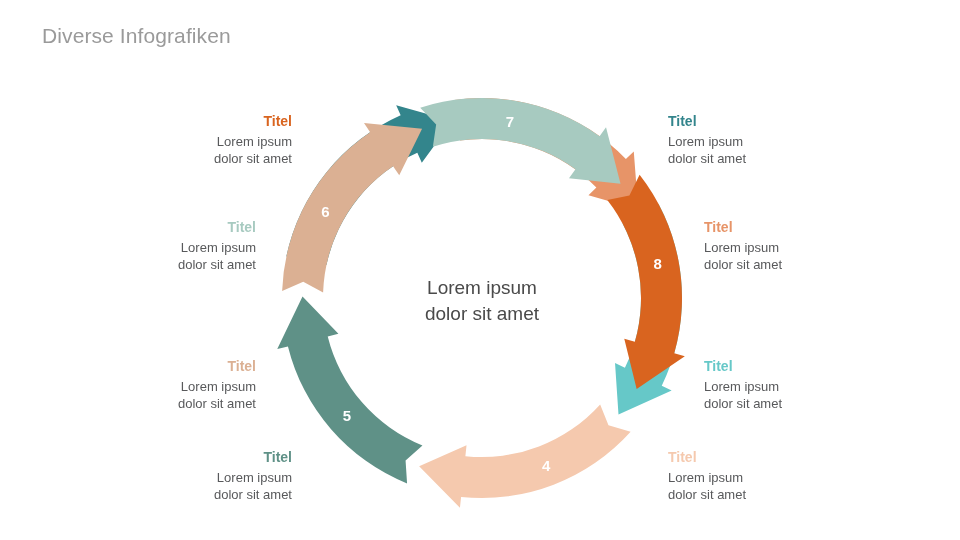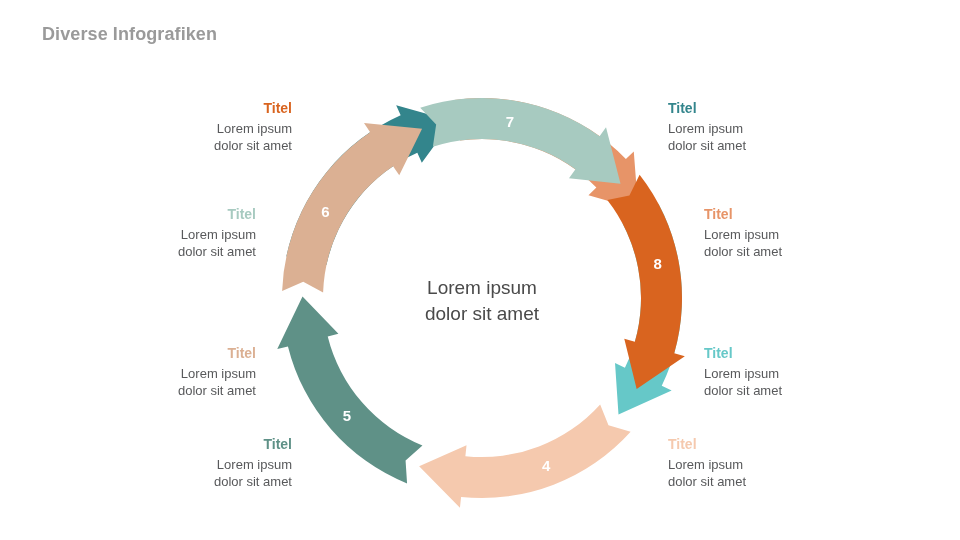--- a/index.html
+++ b/index.html
@@ -16,22 +16,22 @@
     overflow: hidden;
     font-family: "Liberation Sans", sans-serif;
     -webkit-font-smoothing: antialiased;
   }
 
   
   #eyebrow {
     position: absolute;
     left: 42px;
     top: 24px;
-    font-size: 18px;
-    font-weight: 700;
+    font-size: 21px;
+    font-weight: 400;
     color: #9a9a9a;
     letter-spacing: 0.1px;
     white-space: nowrap;
   }
   #slide-title {
     position: absolute;
     left: 42px;
     top: 52px;
     font-size: 25px;
     font-weight: bold;
@@ -87,20 +87,21 @@
     position: absolute;
     width: 190px;
   }
   .callout.right { text-align: left; }
   .callout.left  { text-align: right; }
   .callout-title {
     font-size: 14px;
     font-weight: bold;
     line-height: 1.2;
     margin-bottom: 3px;
+    margin-top: 13px;
   }
   .callout-body {
     font-size: 13px;
     line-height: 1.35;
     color: #58595b;
   }
   .callout-body .cl { display: block; white-space: nowrap; }
 </style>
 </head>
 <body>

